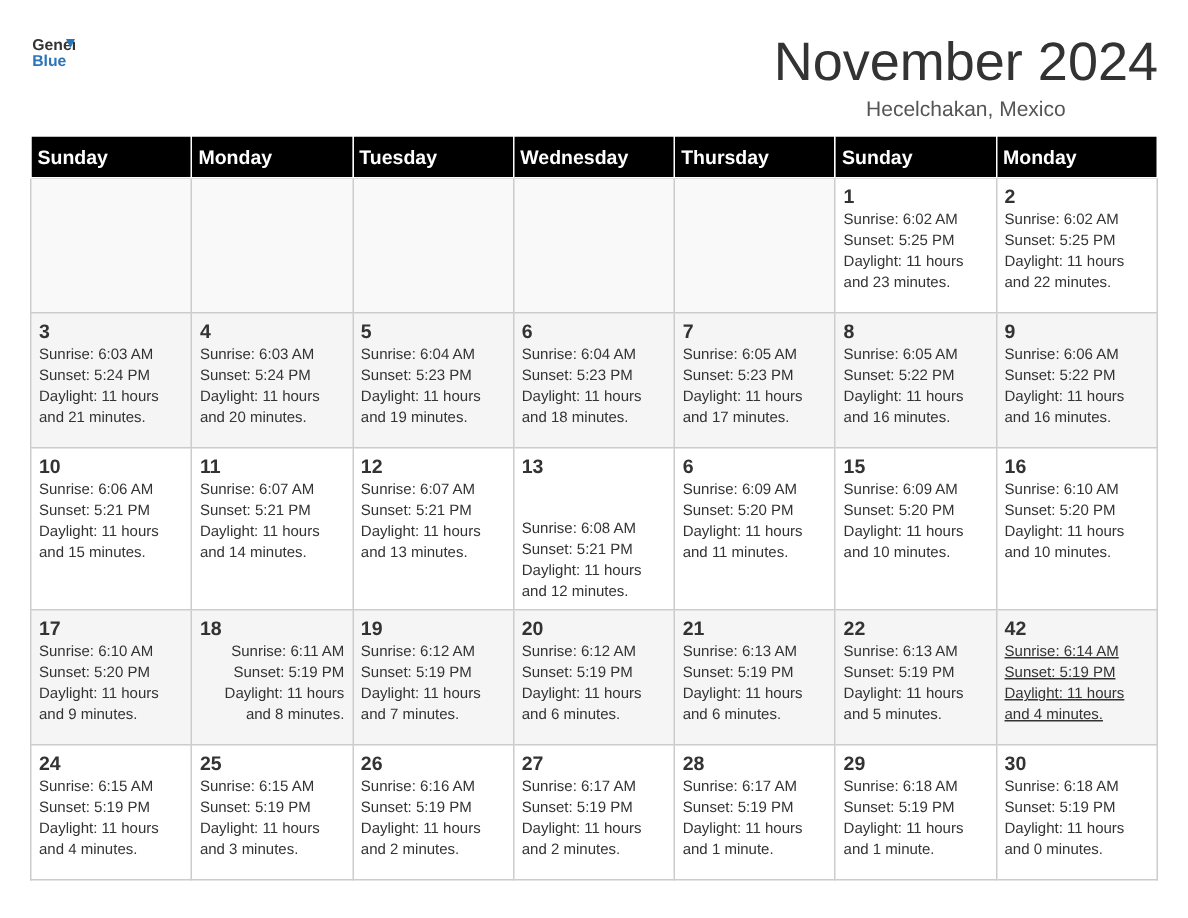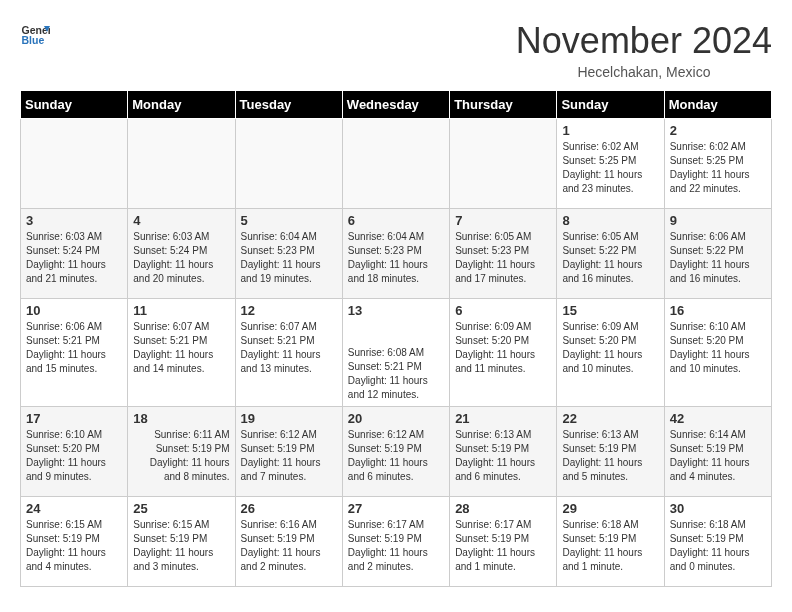--- a/index.html
+++ b/index.html
@@ -275,21 +275,21 @@
         </td>
         <td>
           <span class="day-num">22</span>
           <div class="day-info" style="white-space: pre-line;">Sunrise: 6:13 AM
 Sunset: 5:19 PM
 Daylight: 11 hours
 and 5 minutes.</div>
         </td>
         <td>
           <span class="day-num">42</span>
-          <div class="day-info" style="white-space: pre-line;">Sunrise: 6:14 AM
+          <div class="day-info" style="white-space: pre-line; text-decoration: underline;">Sunrise: 6:14 AM
 Sunset: 5:19 PM
 Daylight: 11 hours
 and 4 minutes.</div>
         </td>
       </tr>
       <tr>
         <td>
           <span class="day-num">24</span>
           <div class="day-info" style="white-space: pre-line;">Sunrise: 6:15 AM
 Sunset: 5:19 PM

